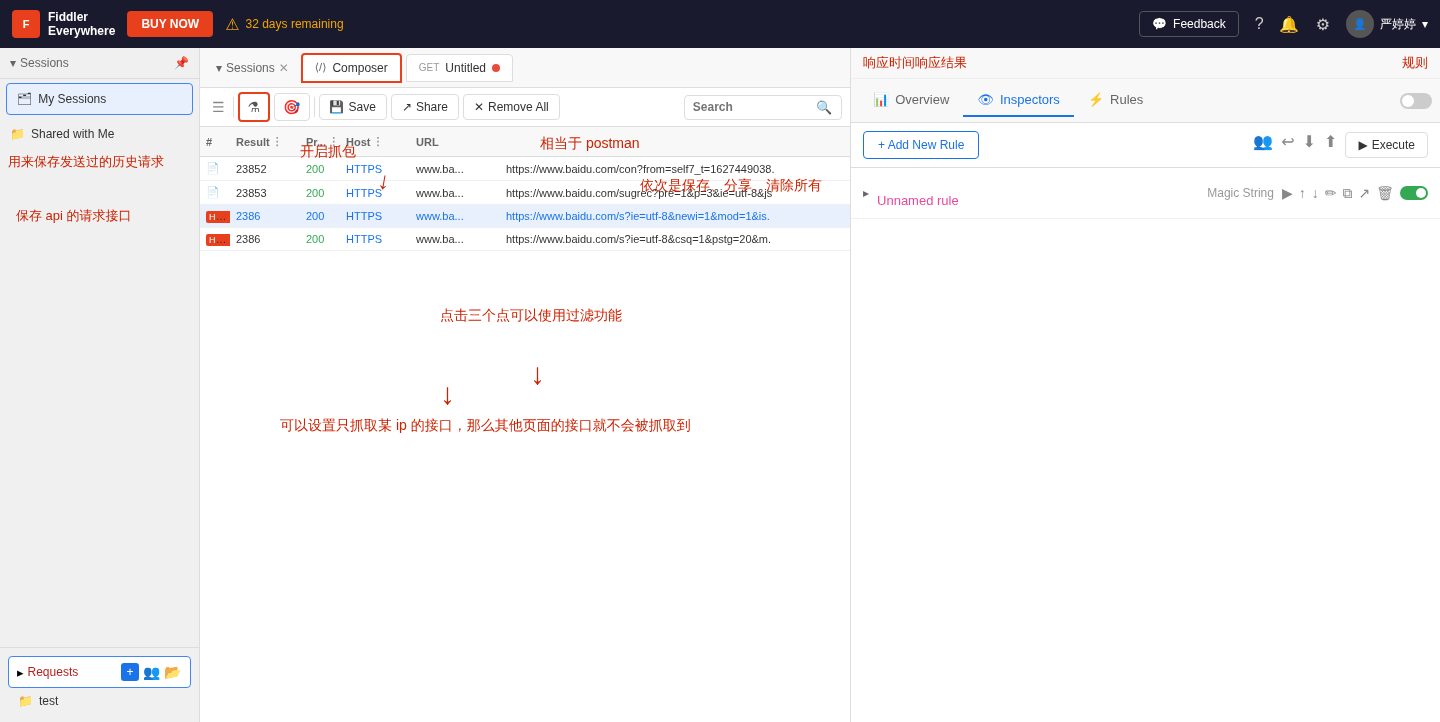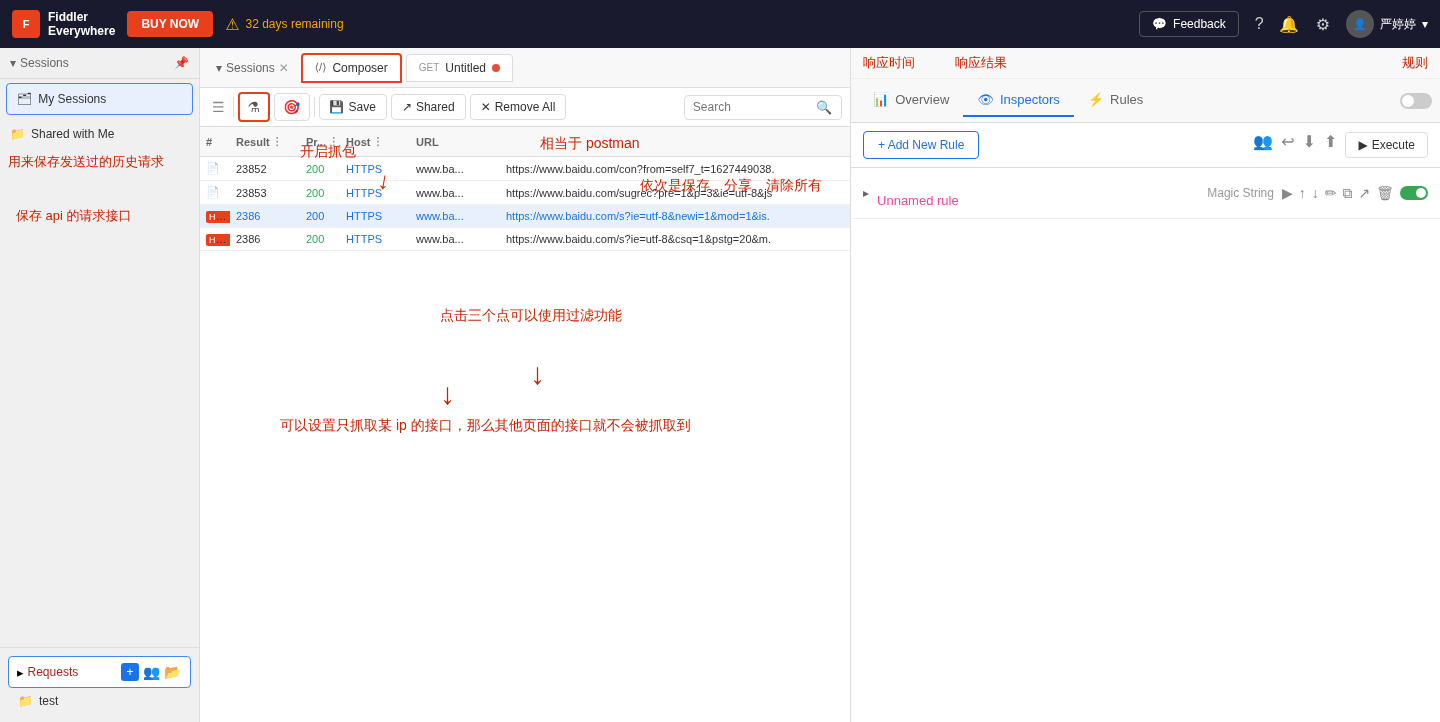--- a/index.html
+++ b/index.html
@@ -280,20 +280,21 @@
       padding: 4px 8px;
       background: white;
       gap: 4px;
     }
     .search-input {
       border: none;
       outline: none;
       font-size: 12px;
       width: 120px;
       color: #999;
+      font-weight: bold;
     }
 
     
     .sessions-table {
       flex: 1;
       overflow-y: auto;
     }
     .table-header {
       display: grid;
       grid-template-columns: 30px 70px 40px 70px 90px 1fr;
@@ -577,21 +578,21 @@
       <div style="width:1px; height:20px; background:#ddd;"></div>
       <button class="toolbar-icon-btn highlighted" title="Filter">⚗</button>
       <button class="toolbar-icon-btn">🎯</button>
       <div style="width:1px; height:20px; background:#ddd;"></div>
       <button class="toolbar-btn">
         <span>💾</span>
         <span>Save</span>
       </button>
       <button class="toolbar-btn">
         <span>↗</span>
-        <span>Shared</span>
+        <span>Share</span>
       </button>
       <button class="toolbar-btn">
         <span>✕</span>
         <span>Remove All</span>
       </button>
       <div class="search-box">
         <input class="search-input" type="text" placeholder="Search" style="">
         <span style="color:#999;">🔍</span>
       </div>
     </div>
@@ -664,21 +665,21 @@
       <div style="position:absolute; top:290px; left:80px; color:#cc2200; font-size:14px; font-weight:500; pointer-events:none; max-width:600px;">可以设置只抓取某 ip 的接口，那么其他页面的接口就不会被抓取到</div>
 
       <div style="position:absolute; top:40px; left:178px; color:#cc2200; font-size:24px; pointer-events:none; transform:rotate(10deg);">↓</div>
       <div style="position:absolute; top:230px; left:330px; color:#cc2200; font-size:30px; pointer-events:none;">↓</div>
       <div style="position:absolute; top:250px; left:240px; color:#cc2200; font-size:30px; pointer-events:none;">↓</div>
     </div>
   </div>
 
   <div class="right-panel">
 
-    <div style="display:flex; padding:6px 12px; gap:40px; border-bottom:1px solid #eee; background:#f8f8f8;">
+    <div style="display:flex; padding:6px 12px; border-bottom:1px solid #eee; background:#f8f8f8;">
       <span style="color:#cc2200; font-size:13px; font-weight:500;">响应时间</span>
       <span style="color:#cc2200; font-size:13px; font-weight:500;">响应结果</span>
       <span style="color:#cc2200; font-size:13px; font-weight:500; margin-left:auto;">规则</span>
     </div>
 
     <div class="right-tabs">
       <div class="right-tab">
         <span>📊</span>
         <span>Overview</span>
       </div>

